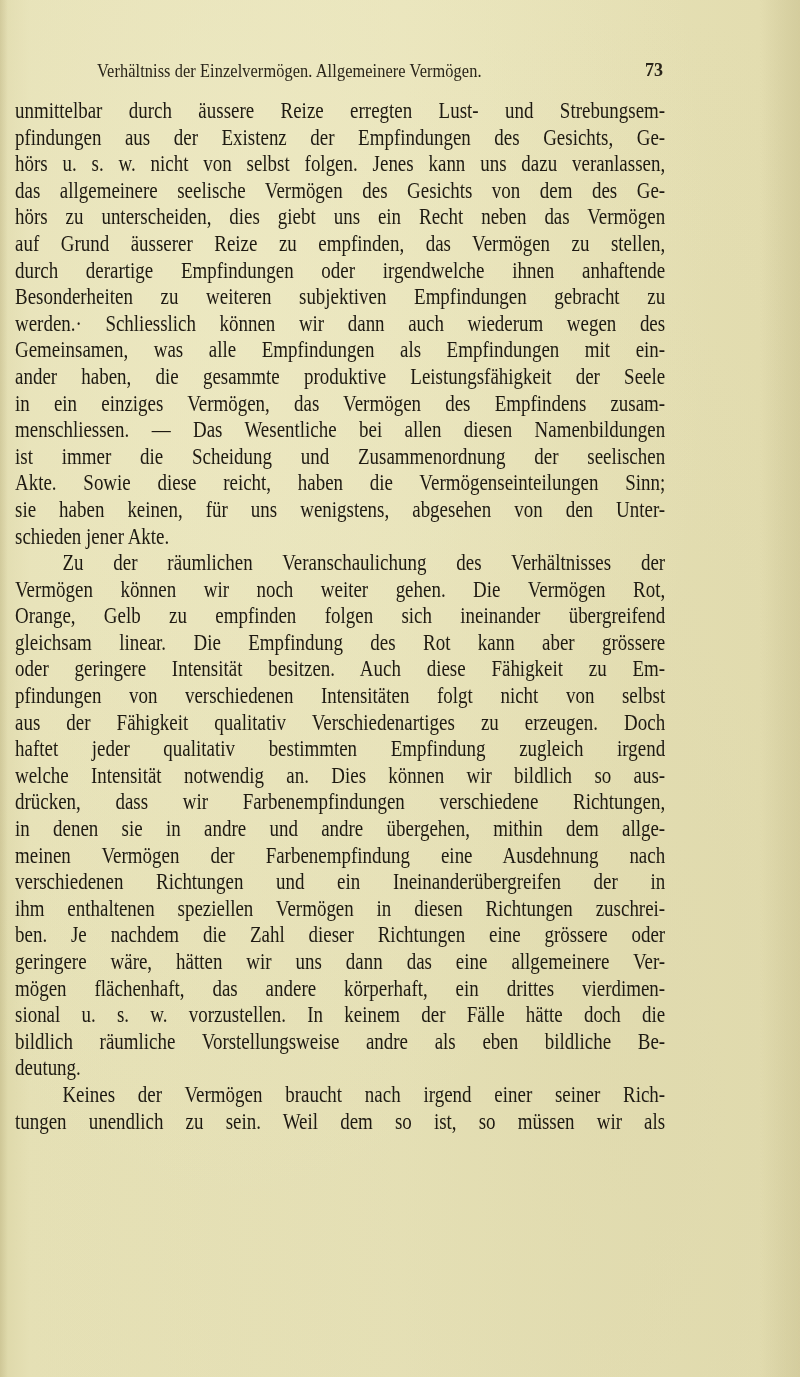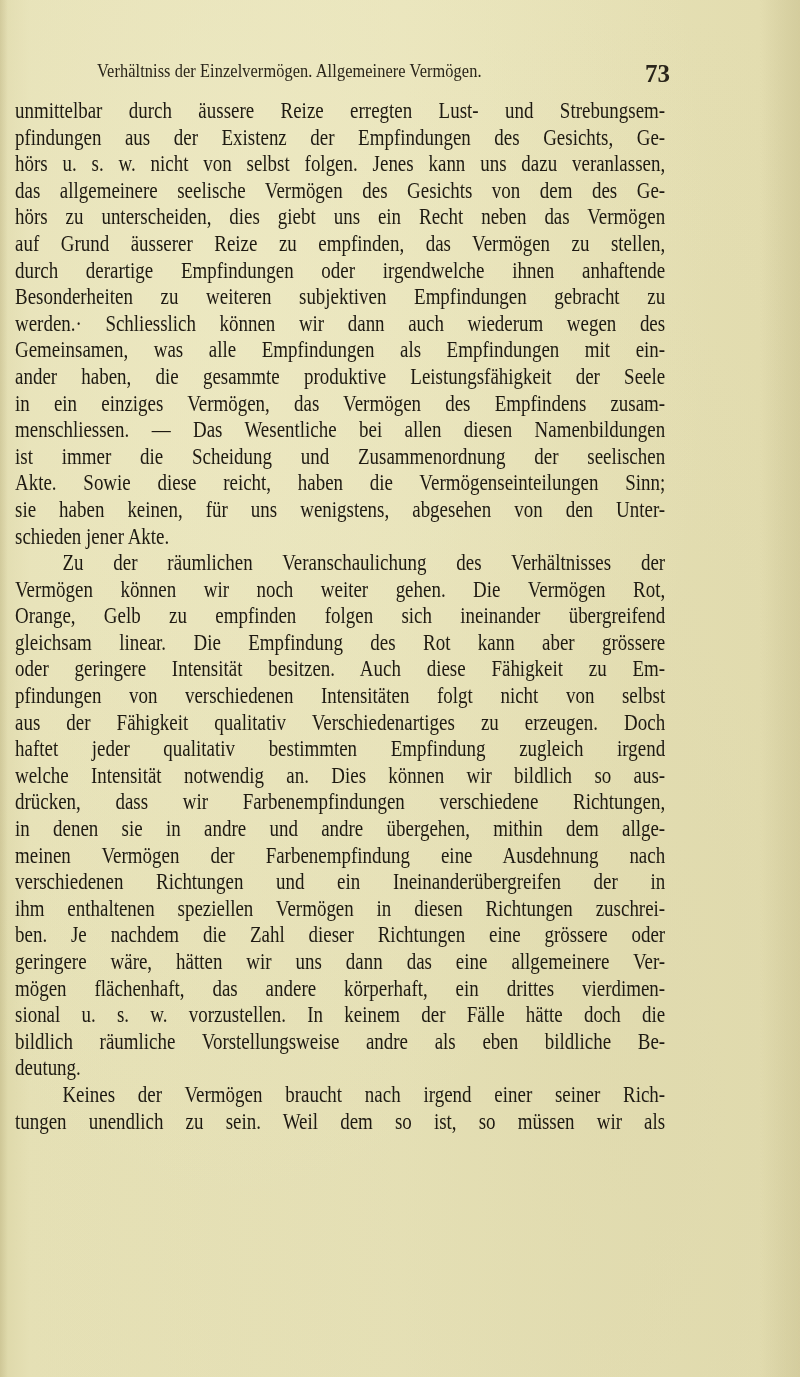--- a/index.html
+++ b/index.html
@@ -15,21 +15,21 @@
     color: #1e1a12;
   }
   .page { position: absolute; left: 0; top: 0; width: 800px; height: 1377px; }
   .running-head {
     position: absolute; left: 97px; top: 60px; width: 570px;
     font-size: 19px; letter-spacing: 0.1px; color: #2a251a;
     transform: scaleX(0.86); transform-origin: left top; white-space: nowrap;
   }
   .page-number {
     position: absolute; left: 645px; top: 60px;
-    font-size: 25px; font-weight: bold; color: #2a251a;
+    font-size: 18px; font-weight: bold; color: #2a251a;
   }
   .body-text {
     position: absolute; left: 15px; top: 97px; width: 650px;
   }
   .line {
     height: 26.6px; line-height: 26.6px;
     font-size: 24px; white-space: nowrap;
     transform: scaleX(0.79); transform-origin: left center;
     text-align: justify; text-align-last: justify;
     width: 823px;

